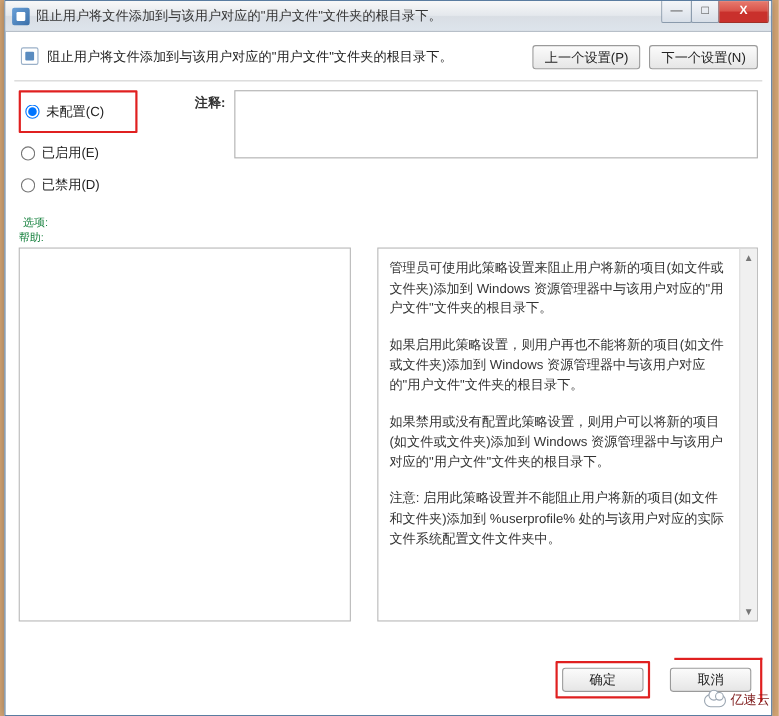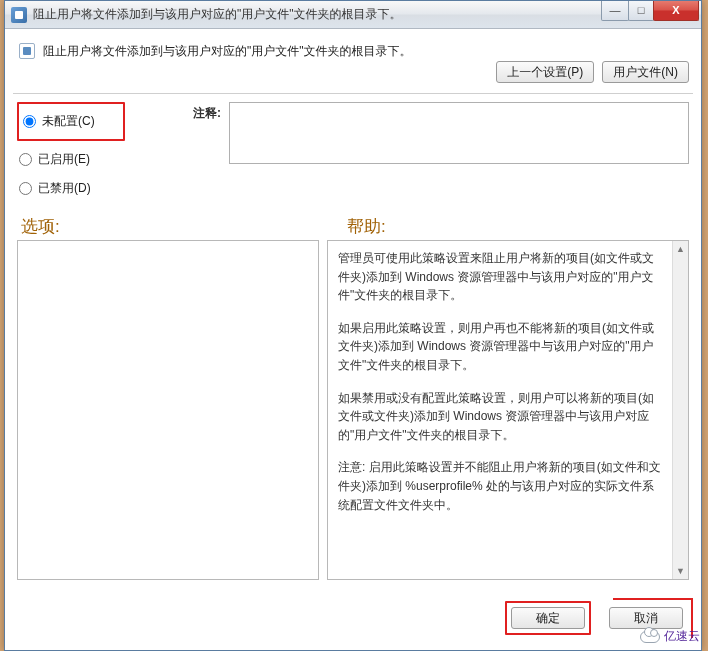--- a/index.html
+++ b/index.html
@@ -59,48 +59,48 @@
 .header-row{
   display:flex; align-items:flex-start; padding:6px 4px 10px 4px;
   border-bottom:1px solid #cfcfcf;
 }
 .header-icon{
   width:16px;height:16px;margin:2px 8px 0 2px;
   background:#fff;border:1px solid #9ab0c8;border-radius:2px;position:relative;
 }
 .header-icon::before{content:"";position:absolute;left:3px;top:3px;width:8px;height:8px;background:#5a8cc0;border-radius:1px;}
 .header-text{flex:1;font-size:12px;color:#222;padding-top:2px;}
-.nav-buttons{display:flex;gap:8px;margin-top:20px;}
+.nav-buttons{display:flex;gap:8px;}
 .btn{
   height:22px; padding:0 10px;
   border:1px solid #9a9a9a; border-radius:3px;
   background:linear-gradient(to bottom,#fbfbfb,#e6e6e6);
   font-size:12px; color:#222;
   display:flex;align-items:center;justify-content:center;
   cursor:pointer;
 }
-.section-top{display:flex; padding:8px 4px 4px 4px; gap:24px;}
+.section-top{display:flex; padding:8px 4px 4px 4px; gap:8px;}
 .radio-col{width:108px;}
 .red-box{border:2px solid #e02020;padding:3px 2px;margin-bottom:4px;border-radius:1px;}
 .radio-row{display:flex;align-items:center;gap:6px;padding:6px 2px;}
 .radio-row input{margin:0;}
 .radio-row label{font-size:12px;color:#222;}
 .fields-col{flex:1;}
 .field-row{display:flex;align-items:flex-start;margin-bottom:6px;}
 .field-label{width:80px;text-align:right;padding-right:8px;padding-top:3px;color:#333;font-weight:bold;}
 .comment-box{
   flex:1;height:62px;border:1px solid #b0b0b0;background:#fff;
 }
 .platform-box{
   flex:1;height:34px;border:1px solid #d0d0d0;background:#fff;
   padding:4px 6px;color:#555;
 }
-.labels-row{display:flex;padding:8px 4px 2px 4px;font-size:17px;color:#a16207;}
+.labels-row{display:flex;padding:8px 4px 2px 4px;font-size:10px;color:#15803d;flex-direction:column;}
 .labels-row .lbl-left{width:330px;padding-left:4px;}
-.panels-row{display:flex;gap:8px;padding:0 4px;height:340px;}
+.panels-row{display:flex;gap:24px;padding:0 4px;height:340px;}
 .panel{
   border:1px solid #b8b8b8;background:#fff;
   overflow:hidden;
 }
 .panel.left{width:302px;}
 .panel.right{flex:1;display:flex;}
 .help-text{flex:1;padding:8px 10px;font-size:12px;color:#333;line-height:1.55;overflow:auto;}
 .help-text p{margin-bottom:14px;}
 .scroll-hint{width:16px;background:#f0f0f0;border-left:1px solid #dcdcdc;display:flex;flex-direction:column;}
 .scroll-hint .arrow{height:16px;display:flex;align-items:center;justify-content:center;color:#777;font-size:9px;}
@@ -112,21 +112,21 @@
 .footer .btn{width:74px;justify-content:center;text-align:center;}
 .red-wrap{border:2px solid #e02020;padding:4px;border-radius:1px;}
 .red-wrap-side{
   position:absolute;right:-4px;bottom:-2px;
   border:2px solid #e02020;border-left:none;border-bottom:none;
   width:80px;height:40px;pointer-events:none;
 }
 .logo-stamp{
   position:absolute;right:8px;bottom:6px;
   display:flex;align-items:center;gap:4px;
-  color:#4c1d95;font-size:12px;font-family:Arial;
+  color:#7f1d1d;font-size:12px;font-family:Arial;
   pointer-events:none;
 }
 .logo-stamp .cloud{
   width:20px;height:12px;border:1.5px solid #9aa5b1;border-radius:8px;position:relative;
 }
 .logo-stamp .cloud::before{content:"";position:absolute;left:3px;top:-5px;width:8px;height:8px;border:1.5px solid #9aa5b1;border-radius:50%;background:#fff;}
 .logo-stamp .cloud::after{content:"";position:absolute;left:9px;top:-3px;width:6px;height:6px;border:1.5px solid #9aa5b1;border-radius:50%;background:#fff;}
 </style>
 </head>
 <body>
@@ -142,21 +142,21 @@
     </div>
   </div>
 
   <div class="content">
 
     <div class="header-row">
       <div class="header-icon"></div>
       <div class="header-text">阻止用户将文件添加到与该用户对应的"用户文件"文件夹的根目录下。</div>
       <div class="nav-buttons">
         <div class="btn">上一个设置(P)</div>
-        <div class="btn">用户文件(N)</div>
+        <div class="btn">下一个设置(N)</div>
       </div>
     </div>
 
     <div class="section-top">
       <div class="radio-col">
         <div class="red-box">
           <div class="radio-row">
             <input type="radio" name="st" checked="" style="">
             <label><span>未配置(C)</span></label>
           </div>

